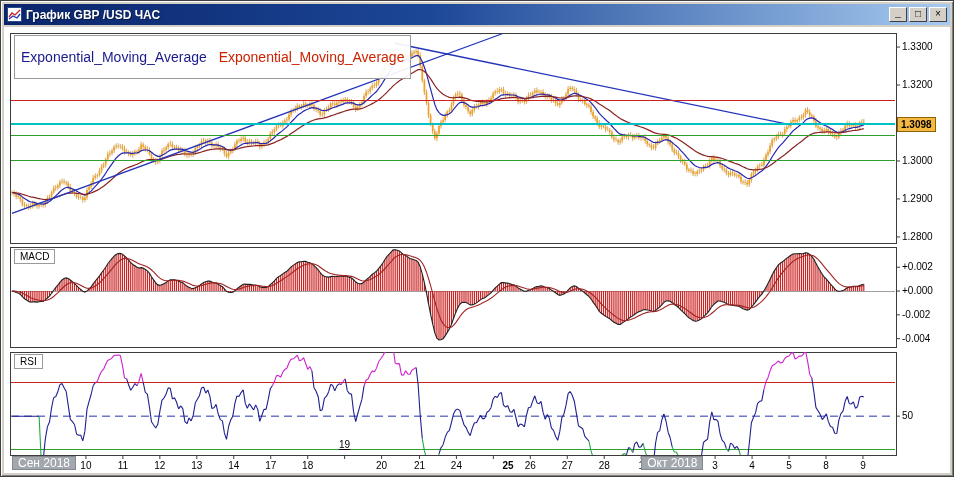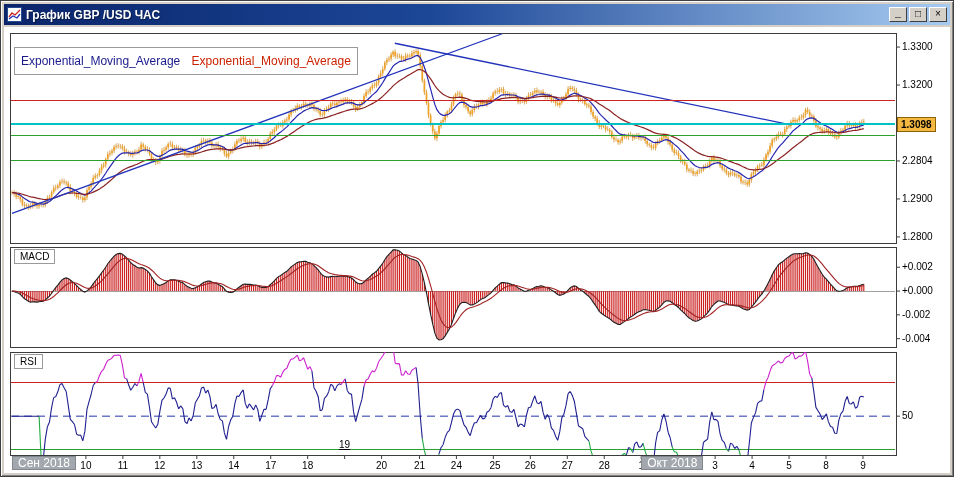--- a/index.html
+++ b/index.html
@@ -10,22 +10,22 @@
             display:flex;align-items:center;padding:0 3px;gap:4px;margin-bottom:2px}
   .wicon{width:15px;height:15px;display:inline-flex}
   .wtitle{color:#fff;font-size:12px;font-weight:bold;flex:1;white-space:nowrap;
           text-shadow:1px 1px 0 rgba(0,0,0,.4)}
   .wbtns{display:flex;gap:2px}
   .wb{width:18px;height:15px;font-size:10px;line-height:11px;background:#d4d0c8;
       border:1px solid;border-color:#fff #404040 #404040 #fff;padding:0;
       font-family:"Liberation Mono",monospace;cursor:pointer;color:#000}
   .chart-area{position:relative;width:946px;height:446px;background:#fff;overflow:hidden}
   #chart-svg{position:absolute;left:0;top:0}
-  .legend{position:absolute;left:10px;top:20px;border:1px solid #9a9a9a;
-          background:rgba(255,255,255,.92);padding:6px 6px;font-size:12px;white-space:nowrap;z-index:5}
+  .legend{position:absolute;left:10px;top:8px;border:1px solid #9a9a9a;
+          background:rgba(255,255,255,.92);padding:13px 6px;font-size:14px;white-space:nowrap;z-index:5}
   .legend .l1{color:#1a1a8c;margin-right:8px}
   .legend .l2{color:#cc2200}
   .plabel{position:absolute;border:1px solid #9a9a9a;background:#fff;padding:0 5px;
           font-size:10px;color:#000;line-height:13px;z-index:5}
   .ylab{position:absolute;font-size:10px;color:#000;white-space:nowrap;z-index:4}
   .xlab{position:absolute;font-size:10px;color:#000;transform:translateX(-50%);z-index:4;white-space:nowrap}
   .price-tag{position:absolute;font-size:10px;font-weight:bold;border:1px solid #8a6200;
              padding:0 3px;line-height:13px;color:#000;z-index:6}
   .month-box{position:absolute;font-size:12px;color:#fff;background:#a3a8ae;border:1px solid #83888e;
              line-height:12px;padding:0 5px;white-space:nowrap;z-index:5}
@@ -124,42 +124,42 @@
 
     <div class="legend">
       <span class="l1">Exponential_Moving_Average</span>
       <span class="l2">Exponential_Moving_Average</span>
     </div>
     <div class="plabel" style="left:10px;top:222px">MACD</div>
     <div class="plabel" style="left:10px;top:327px">RSI</div>
   <div class="ylab" style="left: 898px; top: 14.0506px;">1.3300</div>
       <div class="ylab" style="left: 898px; top: 52.0253px;">1.3200</div>
       <div class="ylab" style="left: 898px; top: 90px;">1.3100</div>
-      <div class="ylab" style="left: 898px; top: 127.975px;">2.2804</div>
+      <div class="ylab" style="left: 898px; top: 127.975px;">1.3000</div>
       <div class="ylab" style="left: 898px; top: 165.949px;">1.2900</div>
       <div class="ylab" style="left: 898px; top: 203.924px;">1.2800</div>
       <div class="ylab" style="left: 898px; top: 234.238px;">+0.002</div>
       <div class="ylab" style="left: 898px; top: 258.048px;">+0.000</div>
       <div class="ylab" style="left: 898px; top: 281.857px;">-0.002</div>
       <div class="ylab" style="left: 898px; top: 305.667px;">-0.004</div>
       <div class="ylab" style="left: 898px; top: 383.164px;">50</div>
       <div class="price-tag" style="left: 893px; top: 89.7595px; background: rgb(245, 185, 66); text-align: center;">1.3098</div>
       <div class="xlab" style="left: 44.96px; top: 433px;">7</div>
       <div class="xlab" style="left: 81.92px; top: 433px;">10</div>
       <div class="xlab" style="left: 118.88px; top: 433px;">11</div>
       <div class="xlab" style="left: 155.84px; top: 433px;">12</div>
       <div class="xlab" style="left: 192.8px; top: 433px;">13</div>
       <div class="xlab" style="left: 229.76px; top: 433px;">14</div>
       <div class="xlab" style="left: 266.72px; top: 433px;">17</div>
       <div class="xlab" style="left: 303.68px; top: 433px;">18</div>
       <div class="xlab" style="left: 340.64px; top: 412px; text-decoration: underline;">19</div>
       <div class="xlab" style="left: 377.6px; top: 433px;">20</div>
       <div class="xlab" style="left: 415.44px; top: 433px;">21</div>
       <div class="xlab" style="left: 452.4px; top: 433px;">24</div>
-      <div class="xlab" style="left: 491px; top: 433px;">25</div>
+      <div class="xlab" style="left: 504px; top: 433px; font-weight: bold;">25</div>
       <div class="xlab" style="left: 526.32px; top: 433px;">26</div>
       <div class="xlab" style="left: 563.28px; top: 433px;">27</div>
       <div class="xlab" style="left: 600.24px; top: 433px;">28</div>
       <div class="xlab" style="left: 637.2px; top: 433px;">1</div>
       <div class="xlab" style="left: 674.16px; top: 433px;">2</div>
       <div class="xlab" style="left: 711.12px; top: 433px;">3</div>
       <div class="xlab" style="left: 748.08px; top: 433px;">4</div>
       <div class="xlab" style="left: 785.04px; top: 433px;">5</div>
       <div class="xlab" style="left: 822px; top: 433px;">8</div>
       <div class="xlab" style="left: 858.96px; top: 433px;">9</div>

